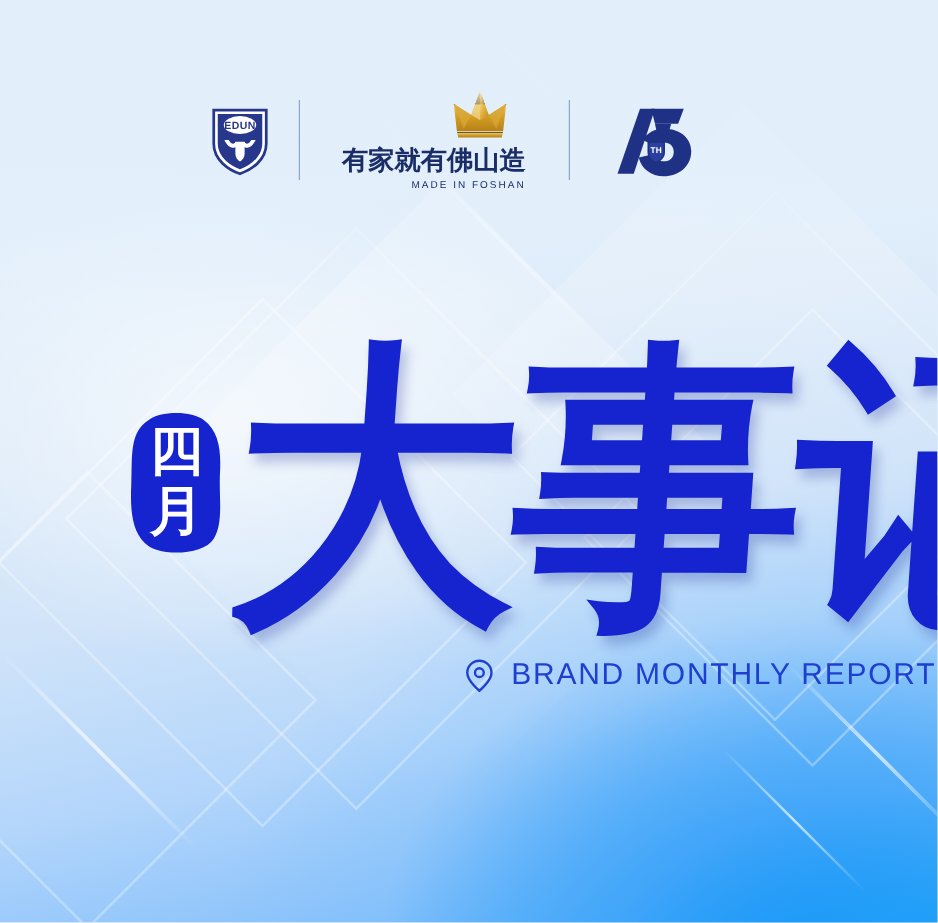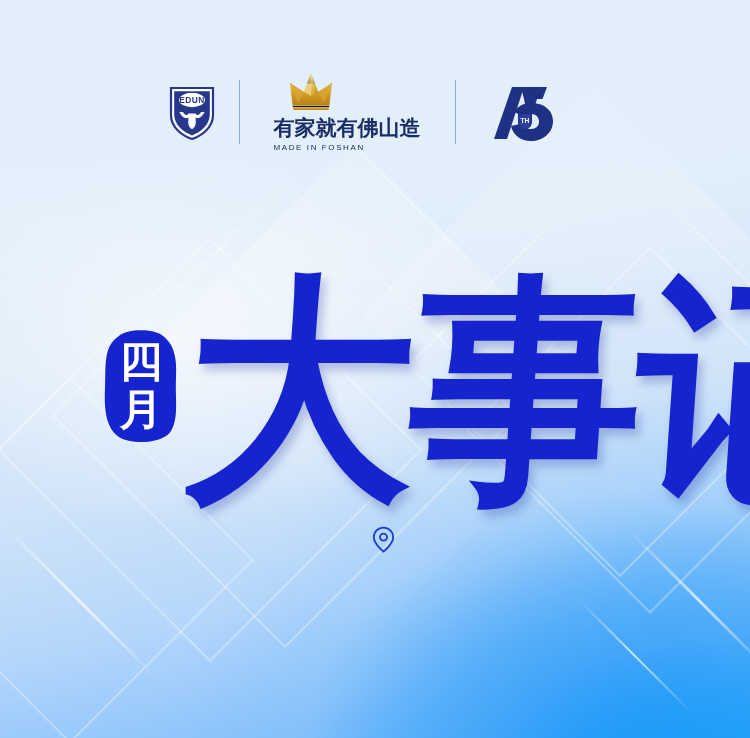--- a/index.html
+++ b/index.html
@@ -85,21 +85,21 @@
   #entagline {
     font-size:10.5px; letter-spacing:2.0px; color:#2c3f86;
     margin-top:6px; white-space:nowrap; font-weight:bold;
     padding-left:10px;
   }
 
   .vdiv { width:1px; height:64px; background:#6f8fc4; opacity:.75; }
 
   
   #crownblk {
-    display:flex; flex-direction:column; align-items:flex-start;
+    display:flex; flex-direction:column; align-items:flex-end;
     padding:0 34px;
   }
   #crown { width:74px; height:42px; display:block; }
   #cnslogan {
     font-family:"Liberation Serif", serif;
     font-weight:bold; font-size:21px; line-height:22px;
     color:#1b2d66; letter-spacing:0px; margin-top:3px; white-space:nowrap;
   }
   #enslogan {
     font-size:8px; letter-spacing:1.6px; color:#1b2d66;
@@ -245,17 +245,18 @@
       </div>
     </div>
 
     <div id="bigtitle">大事记</div>
 
     <div id="subtitle">
       <svg id="pinicon" viewBox="0 0 27 27">
         <path d="M13.5 1.6 C8.1 1.6 3.8 5.9 3.8 11.2 C3.8 17.6 13.5 25.6 13.5 25.6 C13.5 25.6 23.2 17.6 23.2 11.2 C23.2 5.9 18.9 1.6 13.5 1.6 Z" fill="none" stroke="#1f3fd0" stroke-width="1.9"></path>
         <circle cx="13.5" cy="11.1" r="3.5" fill="none" stroke="#1f3fd0" stroke-width="1.9"></circle>
       </svg>
+      <span id="subtext">BRAND MONTHLY REPORT</span>
     </div>
 
   </div>
 
 </div>
 
 </body></html>

